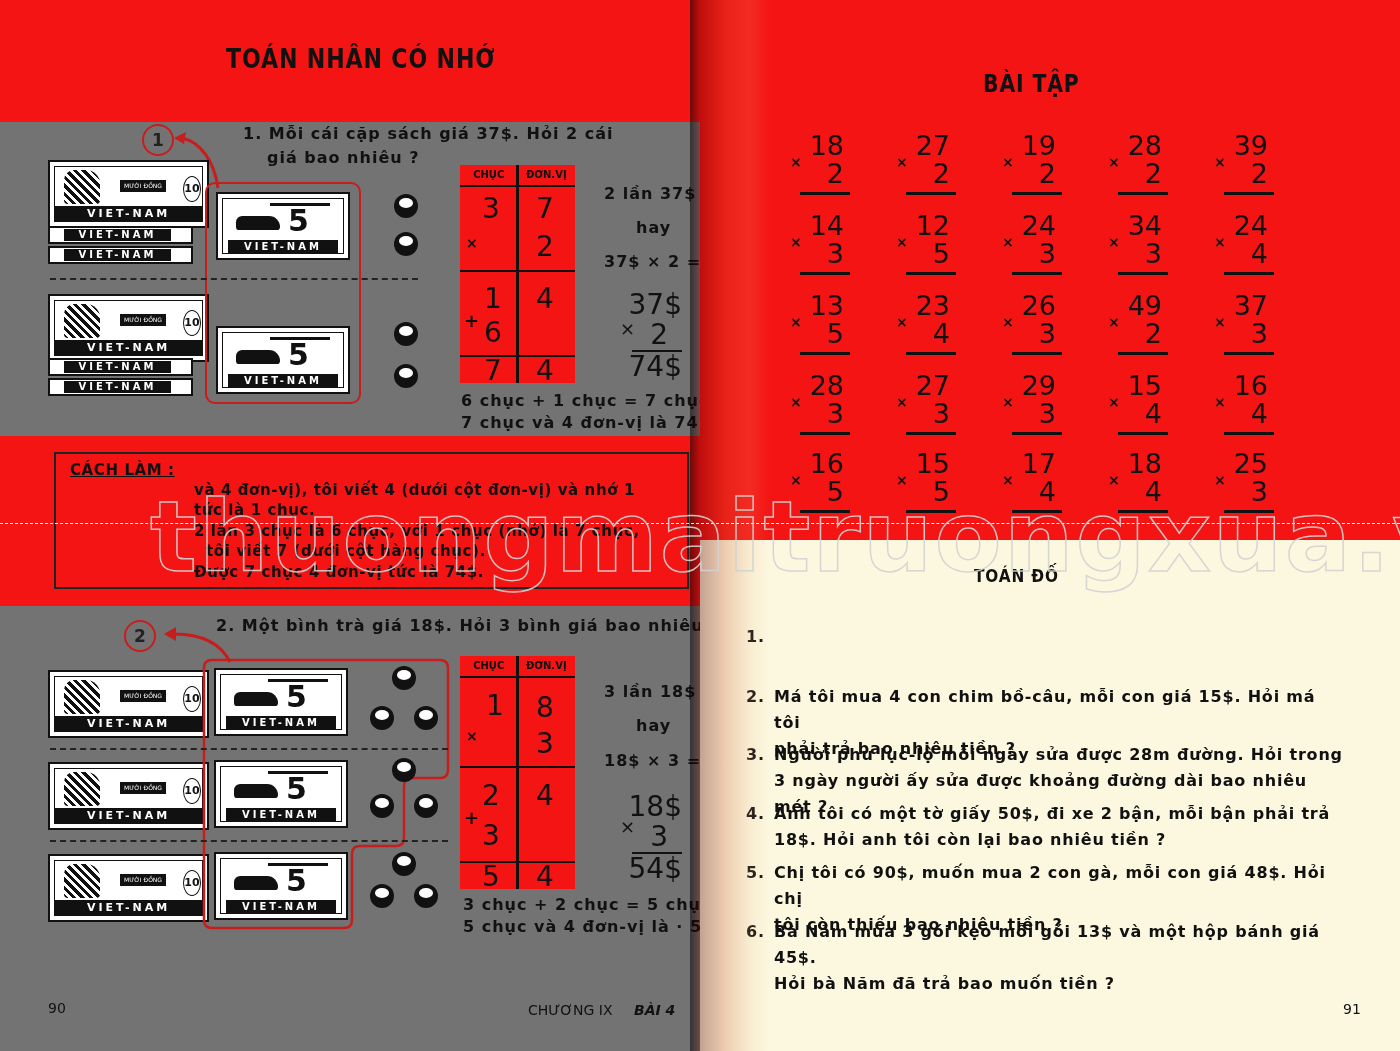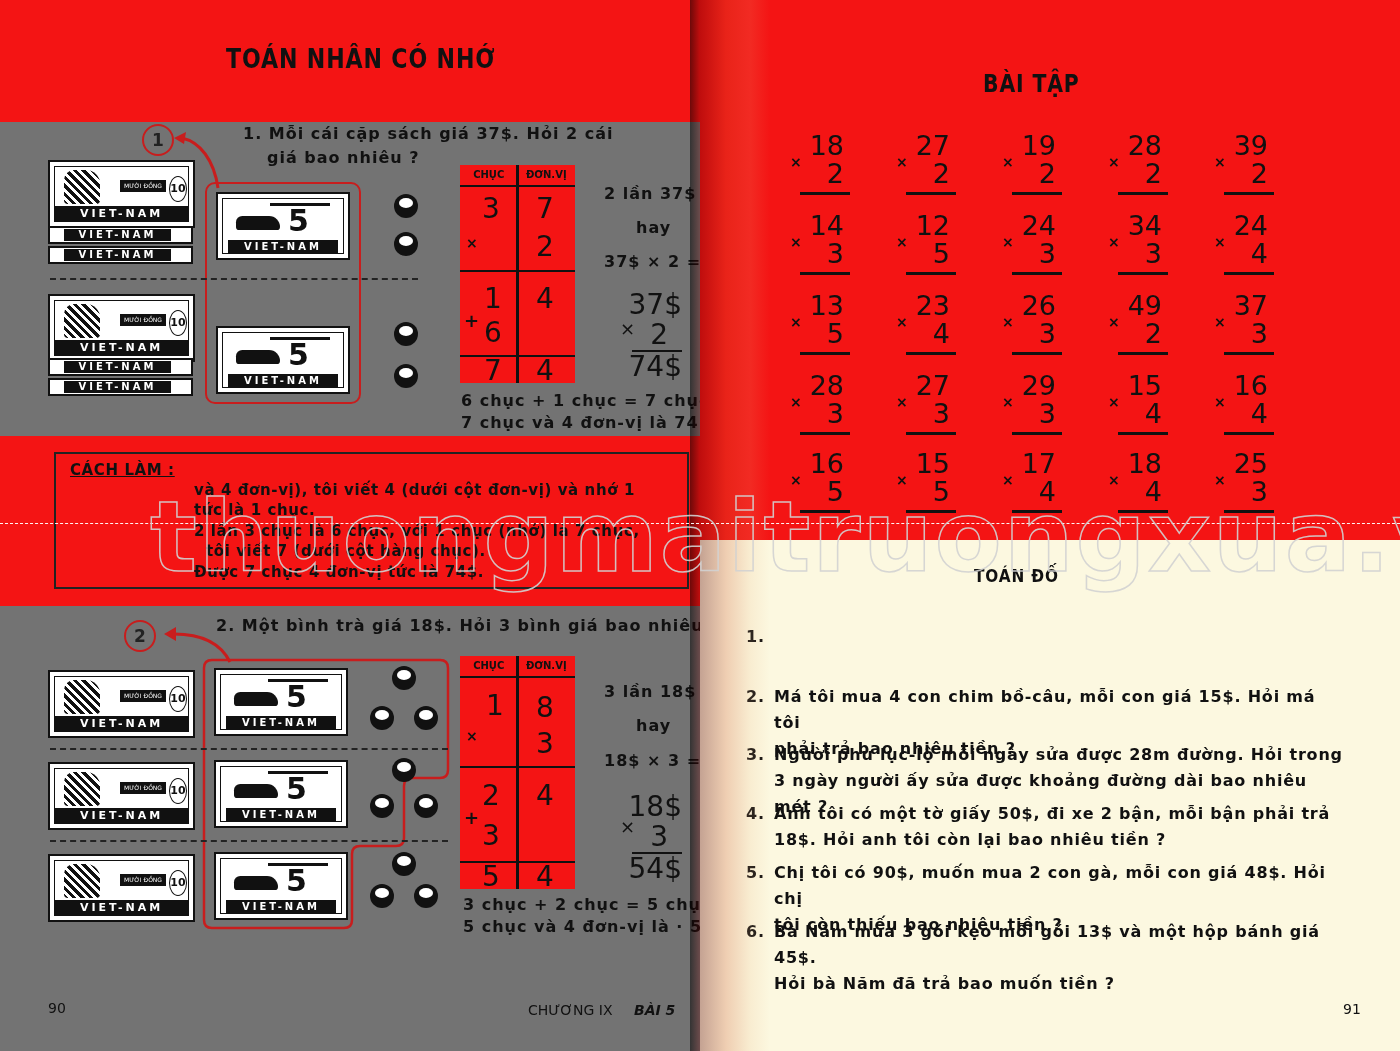--- a/index.html
+++ b/index.html
@@ -6,21 +6,21 @@
   body{width:1400px;height:1051px;position:relative;overflow:hidden;background:#fbf6dc;font-family:"DejaVu Sans",sans-serif;color:#111;}
   .abs{position:absolute;}
   .red{background:#f41414;}
   .page-left{left:0;top:0;width:700px;height:1051px;background:#737373;}
   .page-right{left:700px;top:0;width:700px;height:1051px;background:#fcf8e0;}
   .gutter{left:690px;top:0;width:80px;height:1051px;background:linear-gradient(90deg,rgba(0,0,0,0.55) 0,rgba(90,0,0,0.35) 12%,rgba(200,80,40,0.25) 45%,rgba(230,170,120,0.15) 75%,rgba(255,255,255,0) 100%);pointer-events:none;}
   .title{font-weight:bold;font-size:26px;letter-spacing:1px;transform:scaleX(0.85);transform-origin:left top;}
   .q-text{font-size:16px;font-weight:bold;line-height:24px;letter-spacing:1px;}
   .circle-num{width:28px;height:28px;border:2px solid #c81d1d;border-radius:50%;text-align:center;font-weight:bold;font-size:17px;line-height:28px;color:#222;background:transparent;}
   .bill{background:#fff;border:2px solid #111;box-sizing:border-box;}
-  .bill10{width:147px;height:68px;}
+  .bill10{width:161px;height:68px;}
   .bill10 .inner{position:absolute;left:4px;top:4px;right:4px;bottom:4px;border:1.5px solid #111;}
   .bill10 .band{position:absolute;left:4px;right:4px;bottom:4px;height:16px;background:#111;color:#fff;font-size:11px;font-weight:bold;letter-spacing:3px;text-align:center;line-height:16px;}
   .bill10 .pic{position:absolute;left:14px;top:8px;width:36px;height:34px;background:repeating-linear-gradient(45deg,#111 0 3px,#fff 3px 6px);border-radius:10px 14px 4px 4px;}
   .bill10 .val{position:absolute;right:6px;top:14px;width:16px;height:24px;border:1.5px solid #111;border-radius:50%;font-size:11px;font-weight:bold;text-align:center;line-height:24px;}
   .bill10 .lbl{position:absolute;left:70px;top:18px;width:46px;height:12px;background:#111;color:#fff;font-size:6px;text-align:center;line-height:12px;}
   .strip{height:18px;width:145px;box-sizing:border-box;border:2px solid #111;background:#fff;position:absolute;}
   .strip .band{position:absolute;left:14px;right:20px;top:1px;height:12px;background:#111;color:#fff;font-size:10px;font-weight:bold;letter-spacing:3px;text-align:center;line-height:12px;}
   .bill5{width:134px;height:68px;}
   .bill5 .inner{position:absolute;left:4px;top:4px;right:4px;bottom:4px;border:1.5px solid #111;}
   .bill5 .band{position:absolute;left:10px;right:10px;bottom:5px;height:13px;background:#111;color:#fff;font-size:10px;font-weight:bold;letter-spacing:3px;text-align:center;line-height:13px;}
@@ -256,21 +256,21 @@
     <div class="abs" style="left:2px;top:24px;font-size:18px;">×</div>
     <div class="vertical-mult" style="padding-right:14px;">3</div>
     <div style="border-top:2px solid #111;margin-left:14px;"></div>
     <div class="vertical-mult">54$</div>
   </div>
   <div class="abs mathline" style="left:463px;top:895px;white-space:nowrap;">3  chục  +  2  chục  =  5  chục</div>
   <div class="abs mathline" style="left:463px;top:917px;white-space:nowrap;">5  chục  và  4  đơn-vị  là · 54</div>
 
   <div class="abs footer" style="left:48px;top:1000px;">90</div>
   <div class="abs footer" style="left:528px;top:1002px;white-space:nowrap;">CHƯƠNG  IX</div>
-  <div class="abs footer" style="left:634px;top:1002px;font-style:italic;font-weight:bold;white-space:nowrap;">BÀI  5</div>
+  <div class="abs footer" style="left:634px;top:1002px;font-style:italic;font-weight:bold;white-space:nowrap;">BÀI  4</div>
 </div>
 
 <div class="abs page-right">
   <div class="abs red" style="left:0;top:0;width:700px;height:540px;"></div>
   <div class="abs title" style="left:283px;top:70px;font-size:24px;">BÀI TẬP</div>
   <div id="exercise-grid">
       <div class="exercise" style="left: 90px; top: 132px;">
         <span class="times">×</span>
         <span class="top">18</span>
         <span class="bot">2</span>

